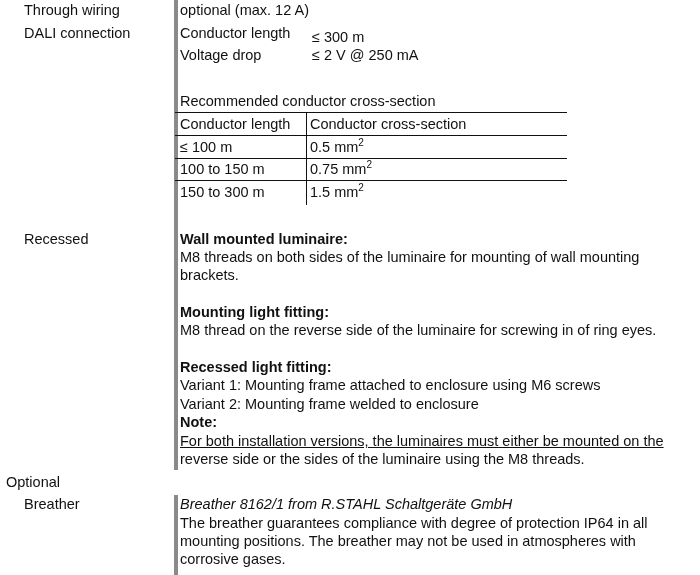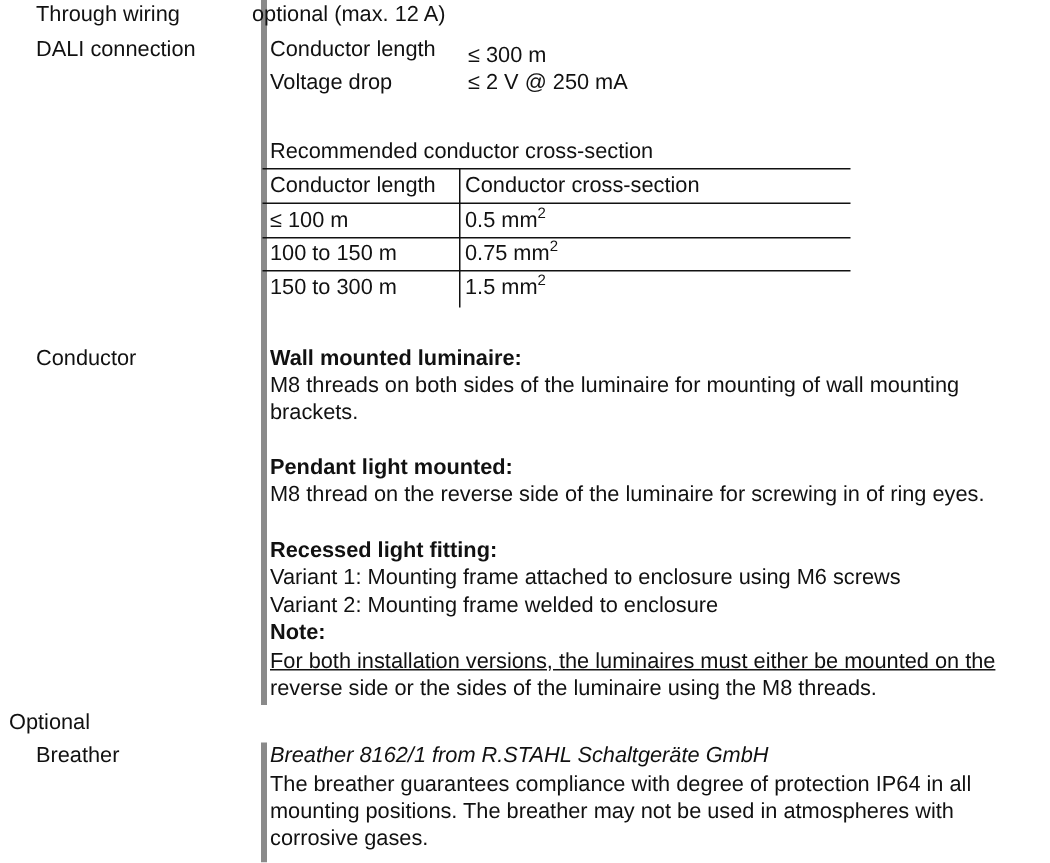--- a/index.html
+++ b/index.html
@@ -14,21 +14,21 @@
   .vline { position: absolute; width: 1px; background: #111; left: 306px; }
   sup { font-size: 10px; vertical-align: 6px; line-height: 0; }
 </style>
 </head>
 <body>
 
 <div class="bar" style="top:0; height:470px;"></div>
 <div class="bar" style="top:495px; height:80px;"></div>
 
 <div class="abs" style="left:24px; top:1px;">Through wiring</div>
-<div class="abs" style="left:168px; top:1px;text-align:center;">optional (max. 12 A)</div>
+<div class="abs" style="left:180px; top:1px;text-align:center;">optional (max. 12 A)</div>
 
 <div class="abs" style="left:24px; top:24px;">DALI connection</div>
 <div class="abs" style="left:180px; top:24px;">Conductor length</div>
 <div class="abs" style="left:312px; top:28px;">≤  300 m</div>
 <div class="abs" style="left:180px; top:46px;">Voltage drop</div>
 <div class="abs" style="left:312px; top:46px;">≤  2 V @ 250 mA</div>
 
 <div class="abs" style="left:180px; top:92px;">Recommended conductor cross-section</div>
 <div class="hline" style="top:112px;"></div>
 <div class="hline" style="top:135px;"></div>
@@ -41,26 +41,26 @@
 
 <div class="abs" style="left:180px; top:138px;">≤  100 m</div>
 <div class="abs" style="left:310px; top:138px;"><span>0.5 mm</span><sup>2</sup></div>
 
 <div class="abs" style="left:180px; top:160px;">100 to 150 m</div>
 <div class="abs" style="left:310px; top:160px;"><span>0.75 mm</span><sup>2</sup></div>
 
 <div class="abs" style="left:180px; top:183px;">150 to 300 m</div>
 <div class="abs" style="left:310px; top:183px;"><span>1.5 mm</span><sup>2</sup></div>
 
-<div class="abs" style="left:24px; top:230px;">Conductor</div>
+<div class="abs" style="left:24px; top:230px;">Recessed</div>
 <div class="abs bold" style="left:180px; top:230px;">Wall mounted luminaire:</div>
 <div class="abs" style="left:180px; top:248px;">M8 threads on both sides of the luminaire for mounting of wall mounting</div>
 <div class="abs" style="left:180px; top:266px;">brackets.</div>
 
-<div class="abs bold" style="left:180px; top:303px;">Pendant light mounted:</div>
+<div class="abs bold" style="left:180px; top:303px;">Mounting light fitting:</div>
 <div class="abs" style="left:180px; top:321px;">M8 thread on the reverse side of the luminaire for screwing in of ring eyes.</div>
 
 <div class="abs bold" style="left:180px; top:358px;">Recessed light fitting:</div>
 <div class="abs" style="left:180px; top:376px;">Variant 1: Mounting frame attached to enclosure using M6 screws</div>
 <div class="abs" style="left:180px; top:395px;">Variant 2: Mounting frame welded to enclosure</div>
 <div class="abs bold" style="left:180px; top:413px;">Note:</div>
 <div class="abs" style="left:180px; top:432px;text-decoration:underline;">For both installation versions, the luminaires must either be mounted on the</div>
 <div class="abs" style="left:180px; top:450px;">reverse side or the sides of the luminaire using the M8 threads.</div>
 
 <div class="abs" style="left:6px; top:473px;">Optional</div>

